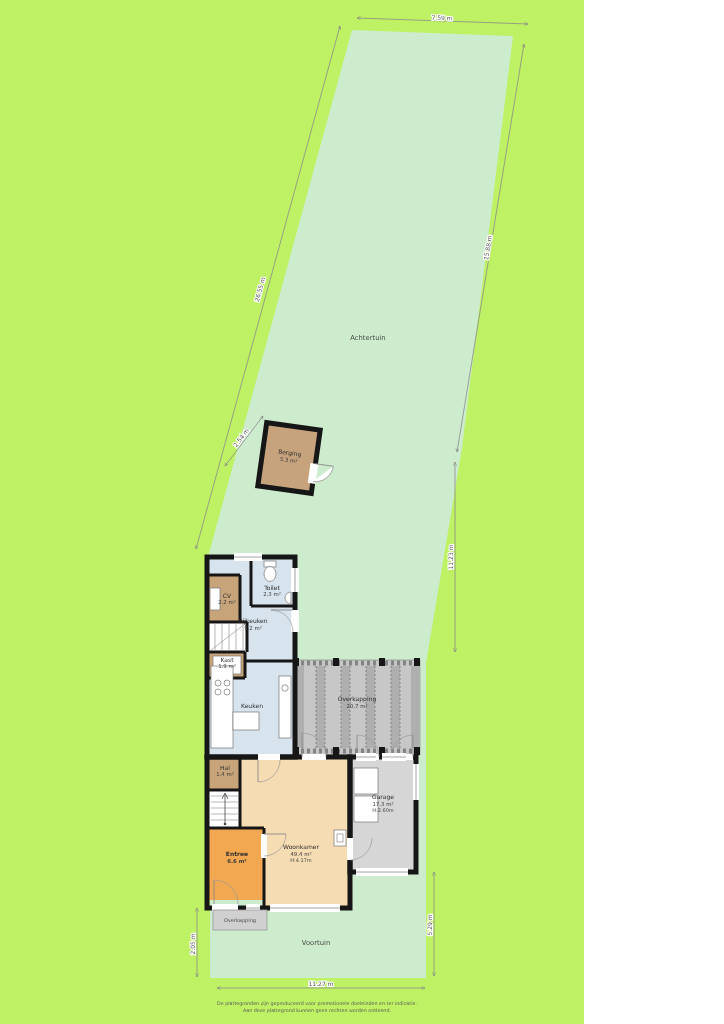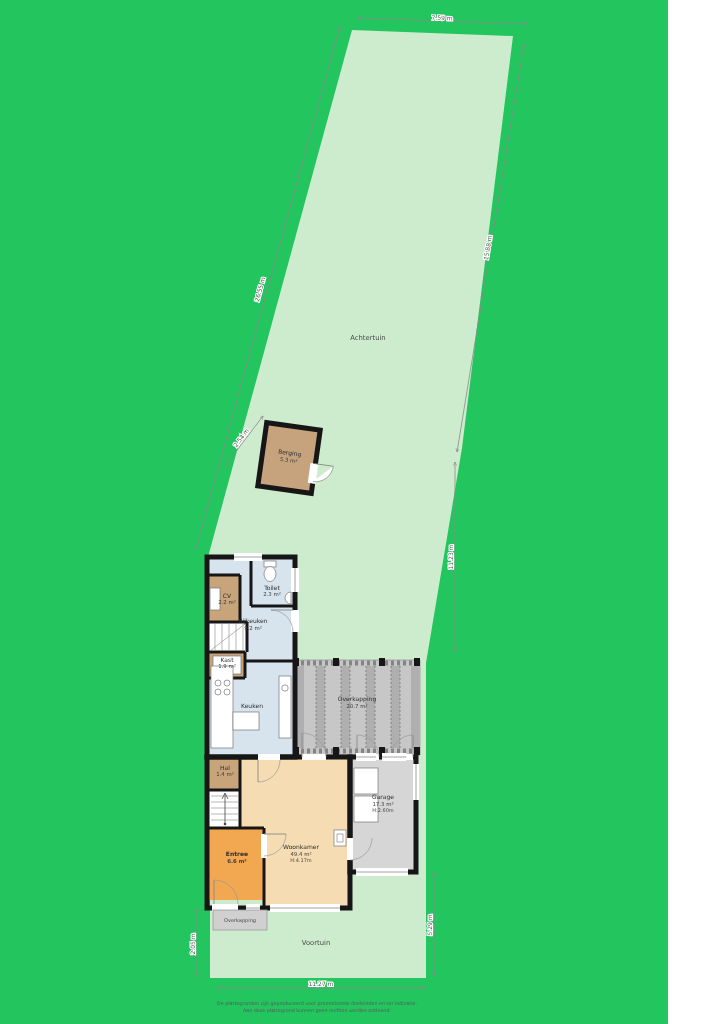--- a/index.html
+++ b/index.html
@@ -1,16 +1,16 @@
 <!DOCTYPE html>
 <html><head>
 <meta charset="utf-8">
 <style>
   html,body{margin:0;padding:0;background:#ffffff;}
-  .canvas{position:relative;width:668px;height:1024px;background:#22c55e;overflow:hidden;
+  .canvas{position:relative;width:584px;height:1024px;background:#bef264;overflow:hidden;
           font-family:"DejaVu Sans", sans-serif;text-align:right;}
   svg{position:absolute;left:0;top:0;}
   text{font-family:"DejaVu Sans", sans-serif;fill:#3c3c3c;}
   .garden-label{font-size:6.8px;fill:#4a4a4a;}
   .room-name{font-size:6px;fill:#2e2e2e;}
   .room-area{font-size:5.4px;fill:#3c3c3c;}
   .room-note{font-size:5px;fill:#4a4a4a;}
   .bold{font-weight:700;}
   .dim{font-size:6px;fill:#555;paint-order:stroke fill;stroke:#ffffff;stroke-width:2.2px;}
   .footer-line{font-size:4.8px;fill:#5a5a5a;}

